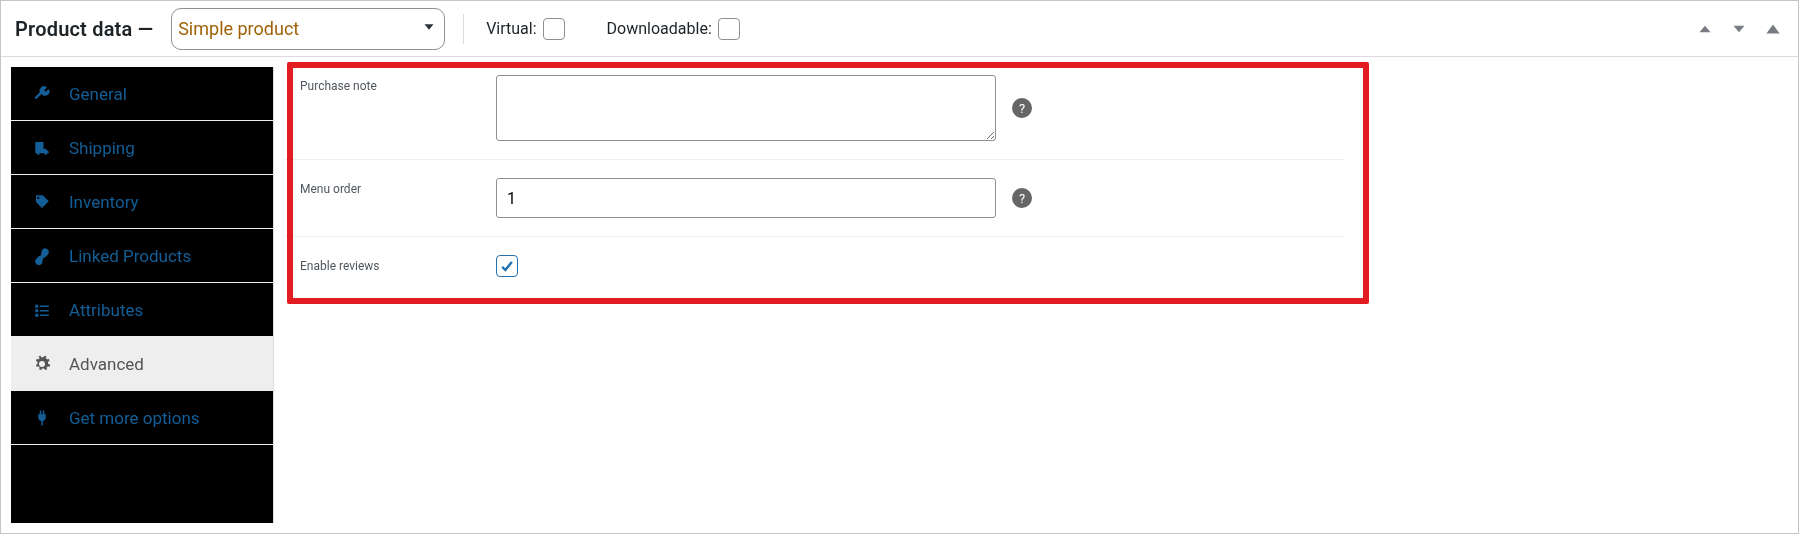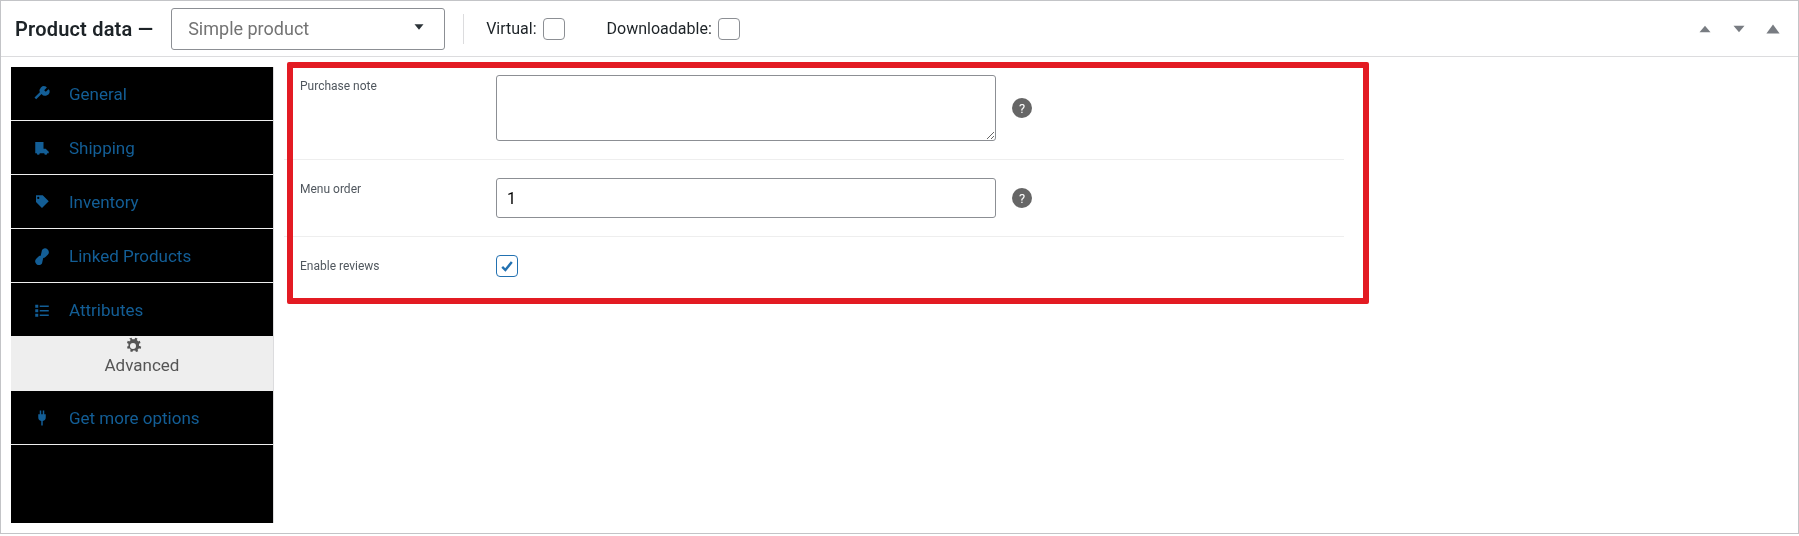--- a/index.html
+++ b/index.html
@@ -31,28 +31,28 @@
     font-size: 20px;
     font-weight: 600;
     color: #1d2327;
     margin-right: 18px;
     letter-spacing: .2px;
   }
   .product-type-select {
     width: 274px;
     height: 42px;
     border: 1px solid #8c8f94;
-    border-radius: 3px;
+    border-radius: 10px;
     background: #fff;
     display: flex;
     align-items: center;
     justify-content: space-between;
-    padding: 0 16px;
+    padding: 0 6px;
     font-size: 18px;
-    color: #737373;
+    color: #a16207;
     cursor: pointer;
   }
   .chev-down svg { width: 18px; height: 18px; fill: #2c3338; }
 
   .vsep {
     width: 1px;
     height: 30px;
     background: #dcdcde;
     margin: 0 22px 0 18px;
   }
@@ -125,21 +125,20 @@
     align-items: center;
     padding: 0 22px;
     border-bottom: 1px solid #eee;
     cursor: pointer;
     color: #135e96;
     font-size: 17px;
   }
   .tabs li.active {
     background: #eee;
     color: #555;
-    flex-direction: column;
   }
   .tabs li .icon {
     width: 24px;
     display: inline-flex;
     margin-right: 12px;
   }
   .tabs li .icon svg { width: 18px; height: 18px; }
   .tabs li:not(.active) .icon svg { fill: #135e96; }
   .tabs li.active .icon svg { fill: #555; }
 

